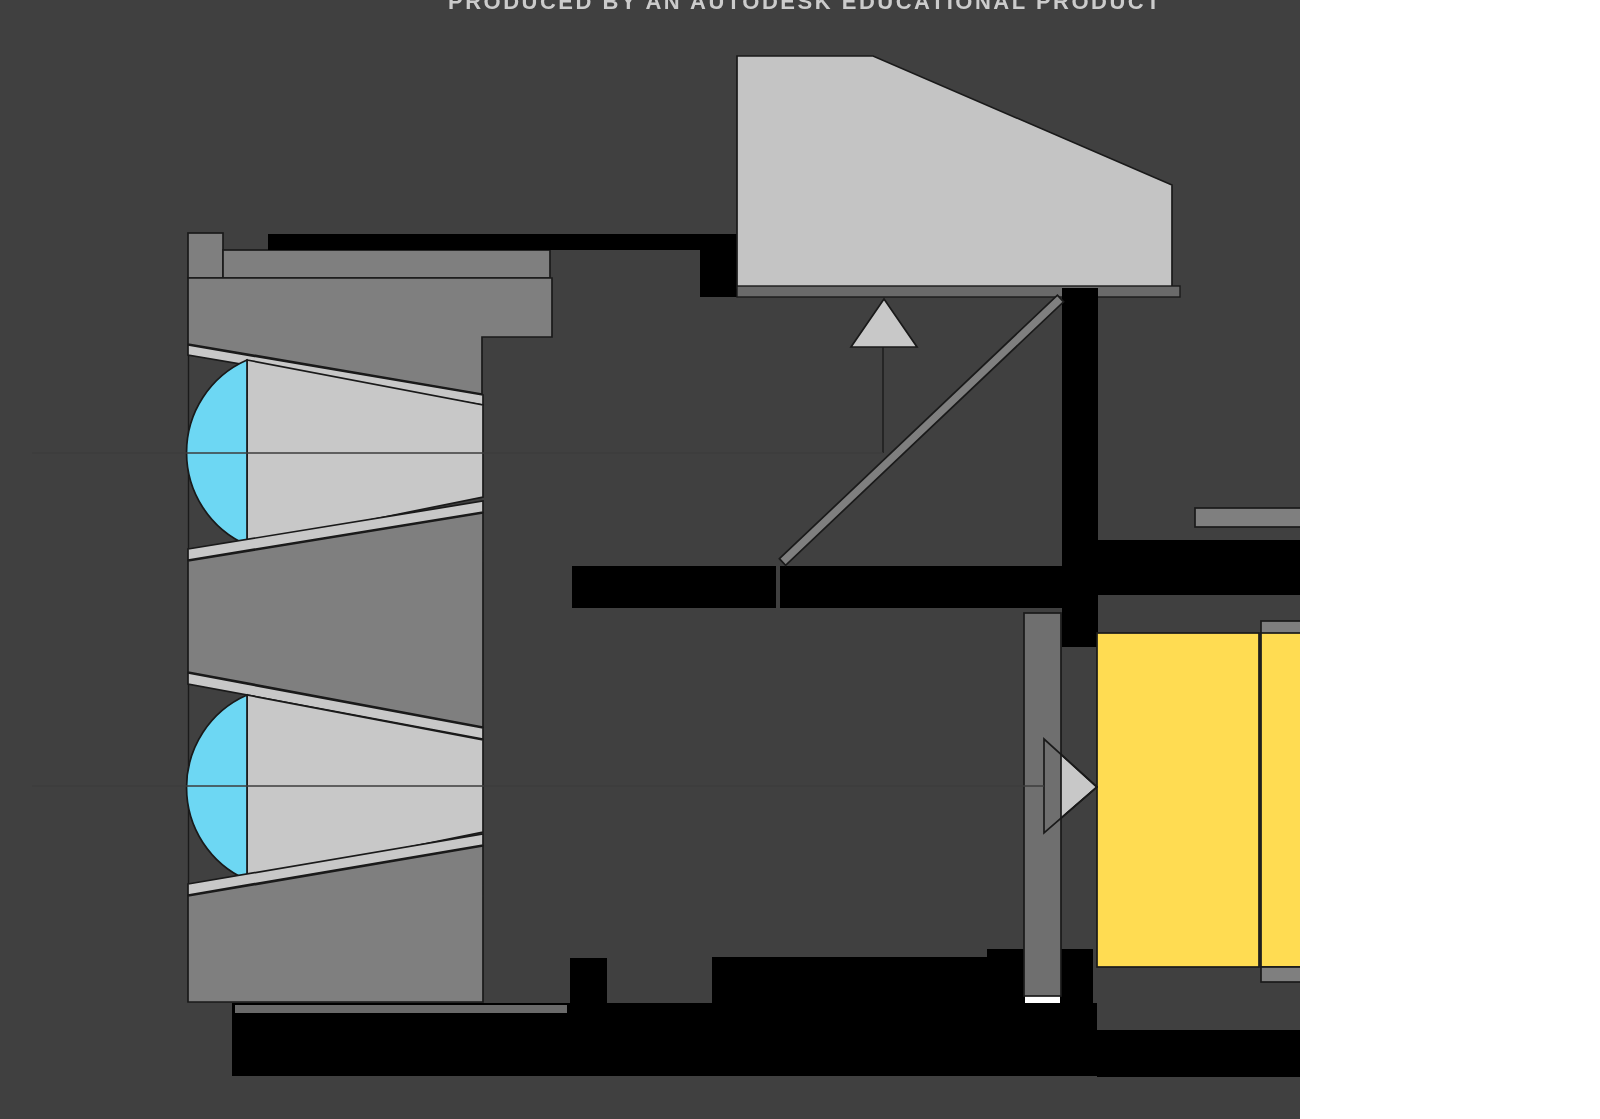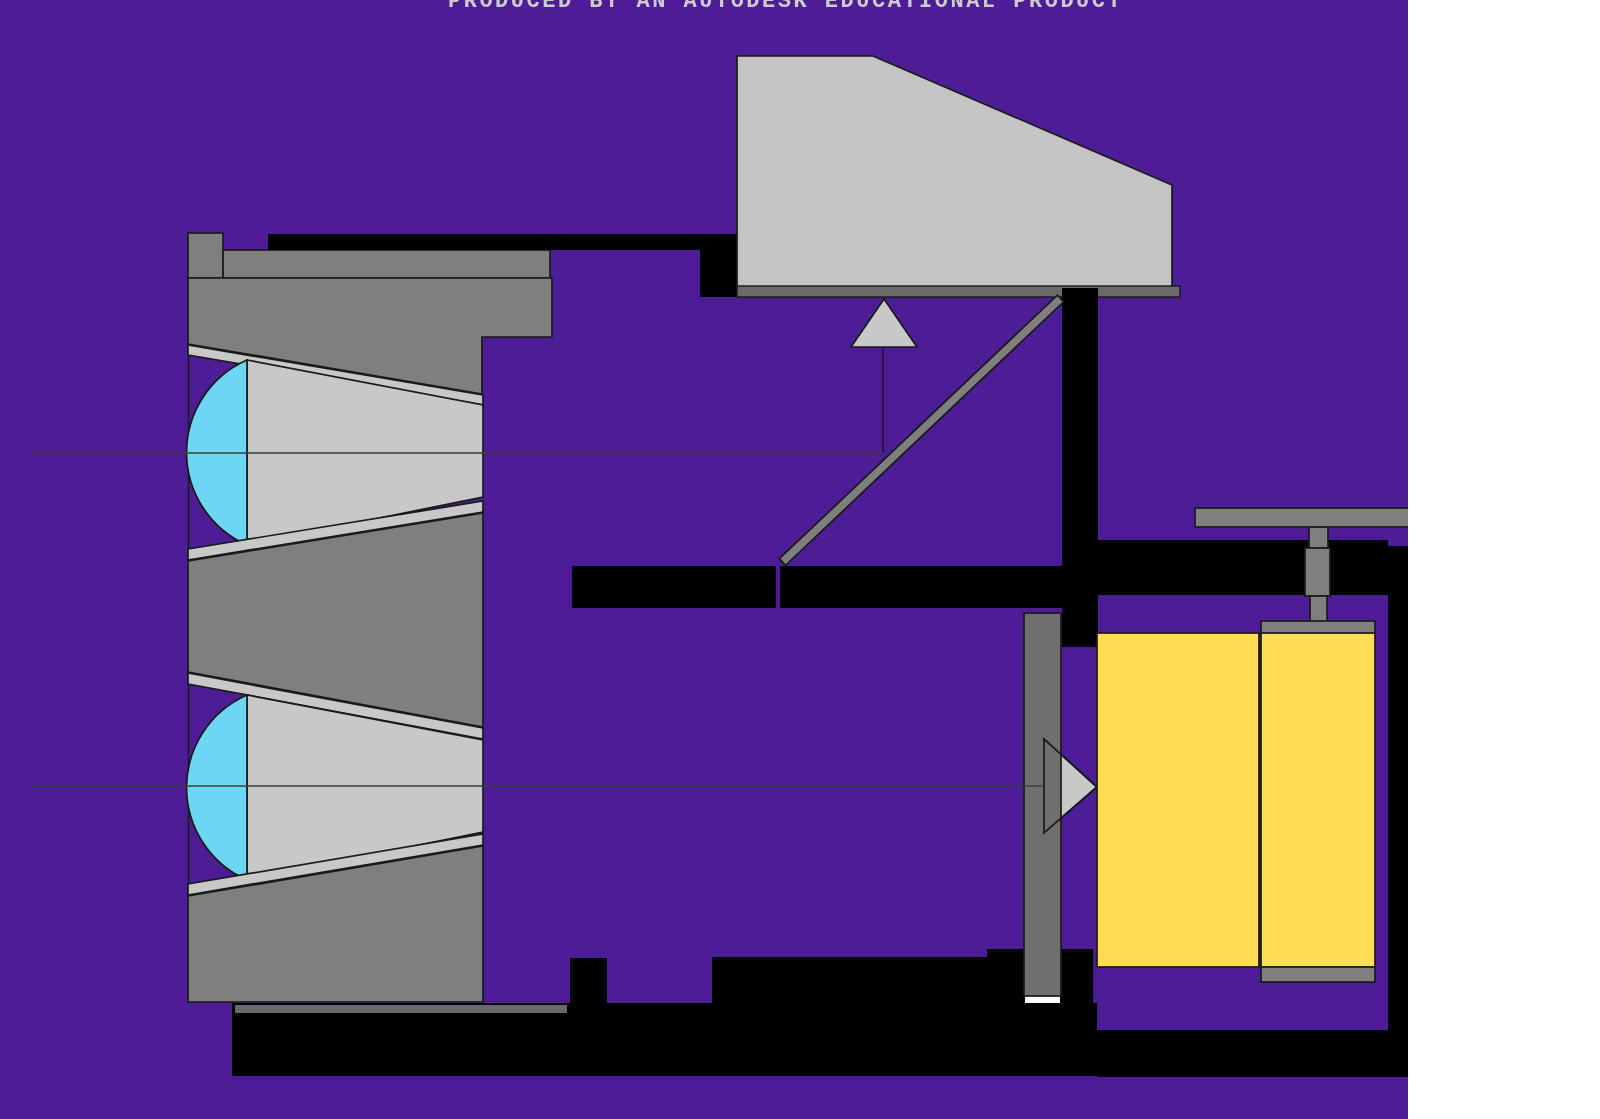--- a/index.html
+++ b/index.html
@@ -1,17 +1,17 @@
 <!DOCTYPE html>
 <html><head>
 <meta charset="utf-8">
 <style>
   html,body{margin:0;padding:0;background:#ffffff;}
-  #stage{position:relative;width:1408px;height:1119px;background:#4c1d95;overflow:hidden;
-         font-family:Liberation Mono, monospace;}
+  #stage{position:relative;width:1300px;height:1119px;background:#404040;overflow:hidden;
+         font-family:Liberation Sans, sans-serif;}
   #watermark{position:absolute;top:-11px;left:448px;font-size:22px;font-weight:600;
              letter-spacing:2.5px;color:#cccccc;white-space:nowrap;user-select:none;}
   svg{position:absolute;top:0;left:0;}
   .oln{stroke:#1a1a1a;stroke-width:1.7;}
   .thin{stroke:#1a1a1a;stroke-width:1.4;}
   .axis{stroke:#3c3c3c;stroke-width:1.7;}
   .noline{stroke:none;}
 </style>
 </head>
 <body>

